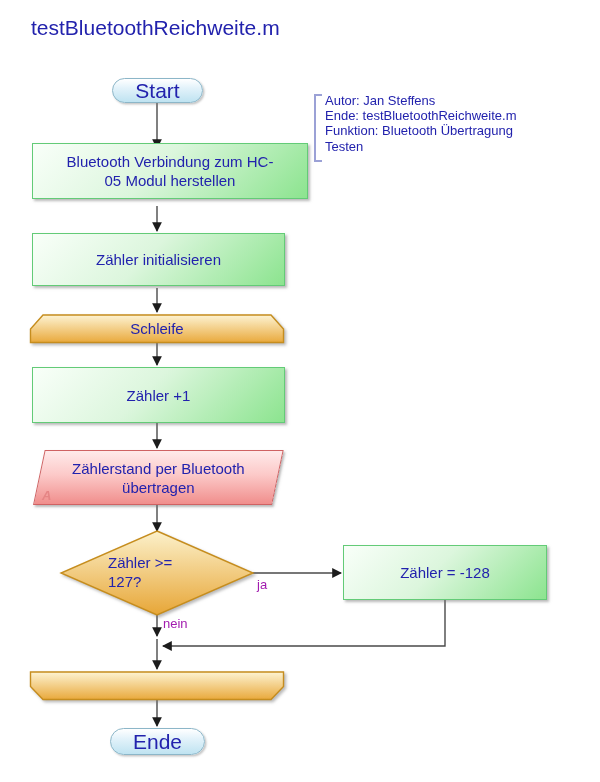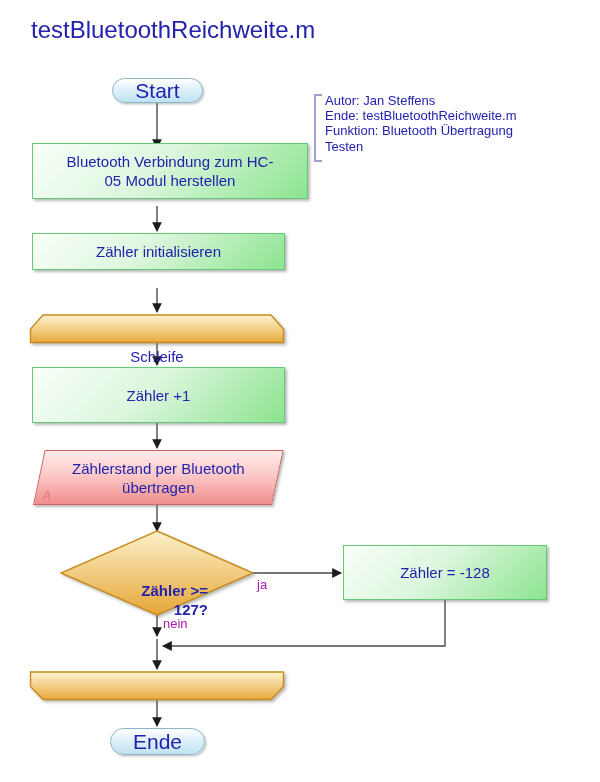--- a/index.html
+++ b/index.html
@@ -3,21 +3,21 @@
 <meta charset="utf-8">
 <style>
   html,body { margin:0; padding:0; background:#ffffff; }
   #canvas {
     position:relative; width:600px; height:782px; background:#ffffff;
     font-family:"Liberation Sans", sans-serif; overflow:hidden;
   }
   .abs { position:absolute; }
 
   
-  .title { left:31px; top:16px; font-size:24px; color:#2222ad; }
+  .title { left:31px; top:16px; font-size:21px; color:#2222ad; }
   .annotation { left:314px; top:53px; width:240px;margin-top:40px; }
   .bracket {
     position:absolute; left:0; top:1px; width:6px; height:64px;
     border-left:2px solid #9ba1d6; border-top:2px solid #9ba1d6; border-bottom:2px solid #9ba1d6;
   }
   .ann-lines { margin-left:11px; font-size:13px; line-height:15.2px; color:#2222ad; }
 
   
   .node {
     position:absolute; display:flex; align-items:center; justify-content:center;
@@ -35,21 +35,21 @@
   #n-start { left:112px; top:78px; width:91px; height:25px; }
   #n-end   { left:110px; top:728px; width:95px; height:27px; }
 
   
   .process {
     border:1px solid #63cb77;
     background:linear-gradient(135deg,#f9fff9 0%,#dcf6dd 45%,#8ce48f 100%);
     box-shadow:2px 2px 2.5px rgba(115,115,115,0.5);
   }
   #n-connect   { left:32px;  top:143px; width:276px; height:56px; }
-  #n-init      { left:32px;  top:233px; width:253px; height:37px; }
+  #n-init      { left:32px;  top:233px; width:253px; height:53px; }
   #n-increment { left:32px;  top:367px; width:253px; height:56px; }
   #n-reset     { left:343px; top:545px; width:204px; height:55px; }
 
   
   .io-node {
     position:absolute; left:33px; top:450px; width:239px; height:55px;
     transform:skewX(-12deg); transform-origin:0 100%;
     border:1px solid #cf6263; box-sizing:border-box;
     background:linear-gradient(180deg,#ffeaea 0%,#fcc9c8 45%,#f08e8c 100%);
     box-shadow:2px 2px 2.5px rgba(115,115,115,0.5);
@@ -62,26 +62,26 @@
   .io-corner {
     position:absolute; left:6px; bottom:1px; transform:skewX(12deg);
     font-style:italic; font-weight:bold; font-size:13px; color:#e58585;
   }
 
   
   .shape-wrap { position:absolute; }
   .shape-wrap svg { display:block; overflow:visible; filter:drop-shadow(2px 2px 1.5px rgba(115,115,115,0.5)); }
   .shape-label {
     position:absolute; color:#2222ad; font-size:15px; line-height:19px;
-    text-align:right; white-space:pre-line;margin-top:28px;
+    text-align:left; white-space:pre-line;
   }
   #n-loopbegin { left:29px; top:314px; }
   #n-loopend   { left:29px; top:671px; }
   #n-decision  { left:58px; top:529px; }
-  #n-decision .shape-label { left:50px; top:24px; width:100px;font-weight:bold; }
+  #n-decision .shape-label { left:50px; top:24px; width:100px; }
   .loop-label { left:0; top:0; width:256px; height:28px; display:flex; align-items:center; justify-content:center; }
 
   
   .branch { position:absolute; color:#a21caf; font-size:13px; }
   #lbl-ja   { left:257px; top:577px; }
   #lbl-nein { left:163px; top:616px; }
 
   
   #wires { position:absolute; left:0; top:0; z-index:0; }
   .title, .annotation, .node, .io-node, .shape-wrap, .branch { z-index:2; }

